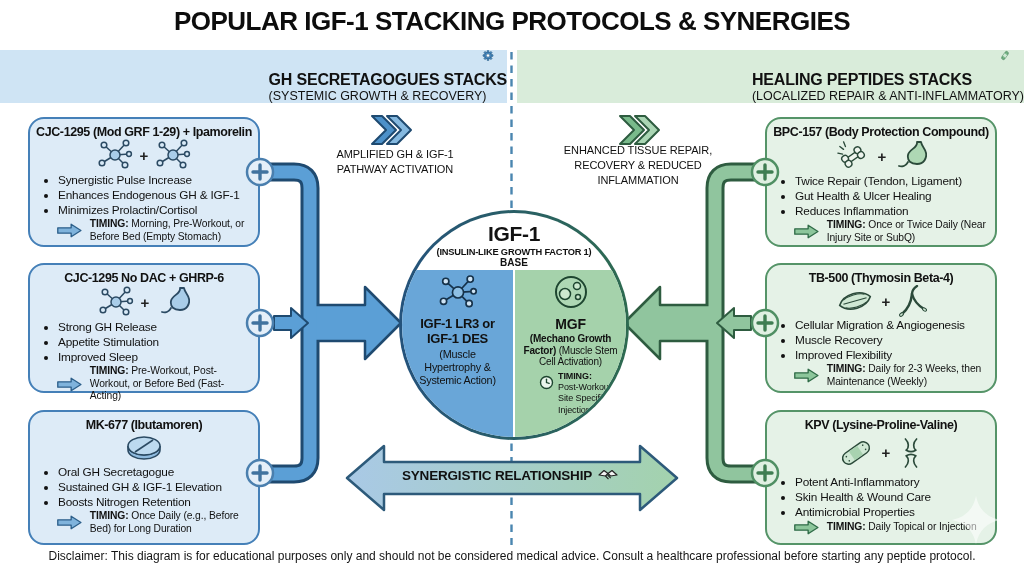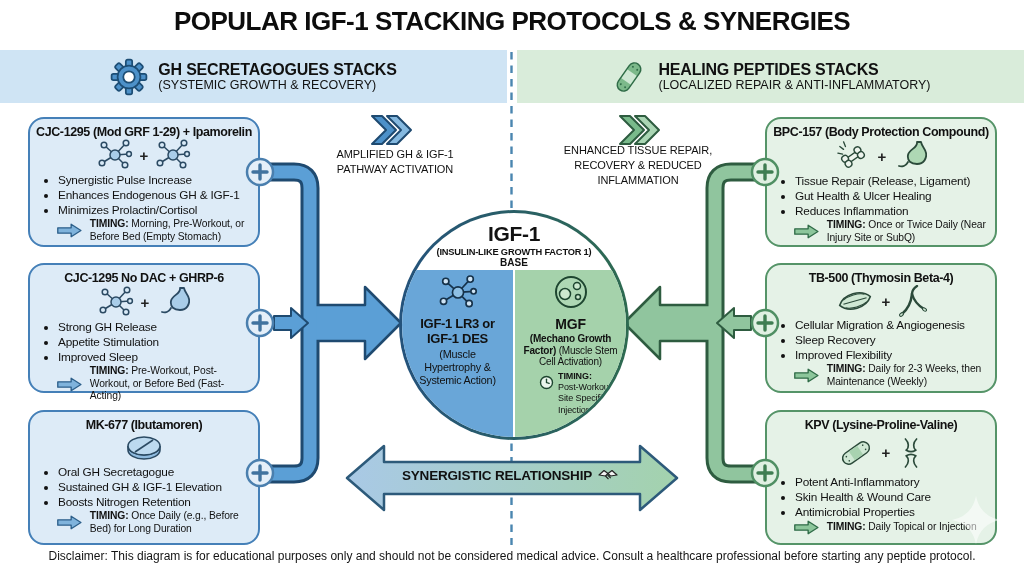--- a/index.html
+++ b/index.html
@@ -1,21 +1,21 @@
 <!DOCTYPE html>
 <html><head>
 <meta charset="utf-8">
 <style>
   html,body{margin:0;padding:0;background:#fff;}
   .canvas{position:relative;width:1024px;height:572px;background:#fff;overflow:hidden;
           font-family:"Liberation Sans","DejaVu Sans",sans-serif;color:#111;padding-left:22px;}
   .page-title{position:absolute;left:0;top:6px;width:1024px;text-align:center;
               font-size:26px;font-weight:800;letter-spacing:-0.5px;color:#0d0d0d;}
   
-  .band{position:absolute;top:50px;height:53px;display:flex;align-items:center;justify-content:center;gap:10px;}
+  .band{position:absolute;top:50px;height:53px;display:flex;align-items:flex-end;justify-content:center;gap:10px;flex-direction:column;}
   .band-left{left:0;width:507px;background:#cfe4f4;}
   .band-right{left:517px;width:507px;background:#d9ecda;}
   .band-title{font-size:16px;font-weight:800;letter-spacing:-0.2px;line-height:1.1;}
   .band-sub{font-size:12.5px;font-weight:400;line-height:1.15;}
   
   .overlay{position:absolute;left:0;top:0;z-index:3;pointer-events:none;}
   
   .pbox{position:absolute;width:232px;border-radius:16px;box-sizing:border-box;
         display:flex;flex-direction:column;padding:6px 4px 8px 4px;z-index:2;}
   .pbox.blue{background:#ddebf7;border:2.5px solid #4580b8;}
@@ -295,21 +295,21 @@
             <line x1="8" y1="3" x2="10" y2="8"></line>
         </g>
       </svg>
       <span class="plus-sep">+</span>
       <svg width="34" height="34" viewBox="0 0 34 34">
         <path d="M24 3 c1 6 -8 7 -9 13 c-1 6 3 9 9 9 c7 0 10 -6 9 -11 c-1 -5 -4 -6 -5 -11 z" fill="#aed8b4" stroke="#2b4a3a" stroke-width="1.8" stroke-linejoin="round"></path>
         <path d="M15 23 c-2 4 -6 5 -9 4" fill="none" stroke="#2b4a3a" stroke-width="1.8" stroke-linecap="round"></path>
       </svg>
     </div>
     <ul class="bullets">
-      <li>Tissue Repair (Release, Ligament)</li>
+      <li>Twice Repair (Tendon, Ligament)</li>
       <li>Gut Health &amp; Ulcer Healing</li>
       <li>Reduces Inflammation</li>
     </ul>
     <div class="timing">
       <svg width="28" height="15" viewBox="0 0 30 16">
         <polygon points="2,5 17,5 17,1 28,8 17,15 17,11 2,11" fill="#8cc69b" stroke="#2f6b47" stroke-width="1.5" stroke-linejoin="round"></polygon>
       </svg>
       <div class="timing-text"><span class="b">TIMING:</span> <span>Once or Twice Daily (Near Injury Site or SubQ)</span></div>
     </div>
   </div>
@@ -329,21 +329,21 @@
           <path d="M5 29 C 11 24 14 18 15 9"></path>
           <path d="M15 9 C 17 16 22 21 27 24"></path>
           <path d="M15 9 C 15 6 17 3 20 1"></path>
         </g>
         <ellipse cx="4.5" cy="29.5" rx="2.2" ry="1.4" transform="rotate(-40 4.5 29.5)" fill="#cfe8d4" stroke="#2b4a3a" stroke-width="1"></ellipse>
         <ellipse cx="27.5" cy="24.5" rx="2.2" ry="1.4" transform="rotate(35 27.5 24.5)" fill="#cfe8d4" stroke="#2b4a3a" stroke-width="1"></ellipse>
       </svg>
     </div>
     <ul class="bullets">
       <li>Cellular Migration &amp; Angiogenesis</li>
-      <li>Sleep Recovery</li>
+      <li>Muscle Recovery</li>
       <li>Improved Flexibility</li>
     </ul>
     <div class="timing">
       <svg width="28" height="15" viewBox="0 0 30 16">
         <polygon points="2,5 17,5 17,1 28,8 17,15 17,11 2,11" fill="#8cc69b" stroke="#2f6b47" stroke-width="1.5" stroke-linejoin="round"></polygon>
       </svg>
       <div class="timing-text"><span class="b">TIMING:</span> <span>Daily for 2-3 Weeks, then Maintenance (Weekly)</span></div>
     </div>
   </div>
 

